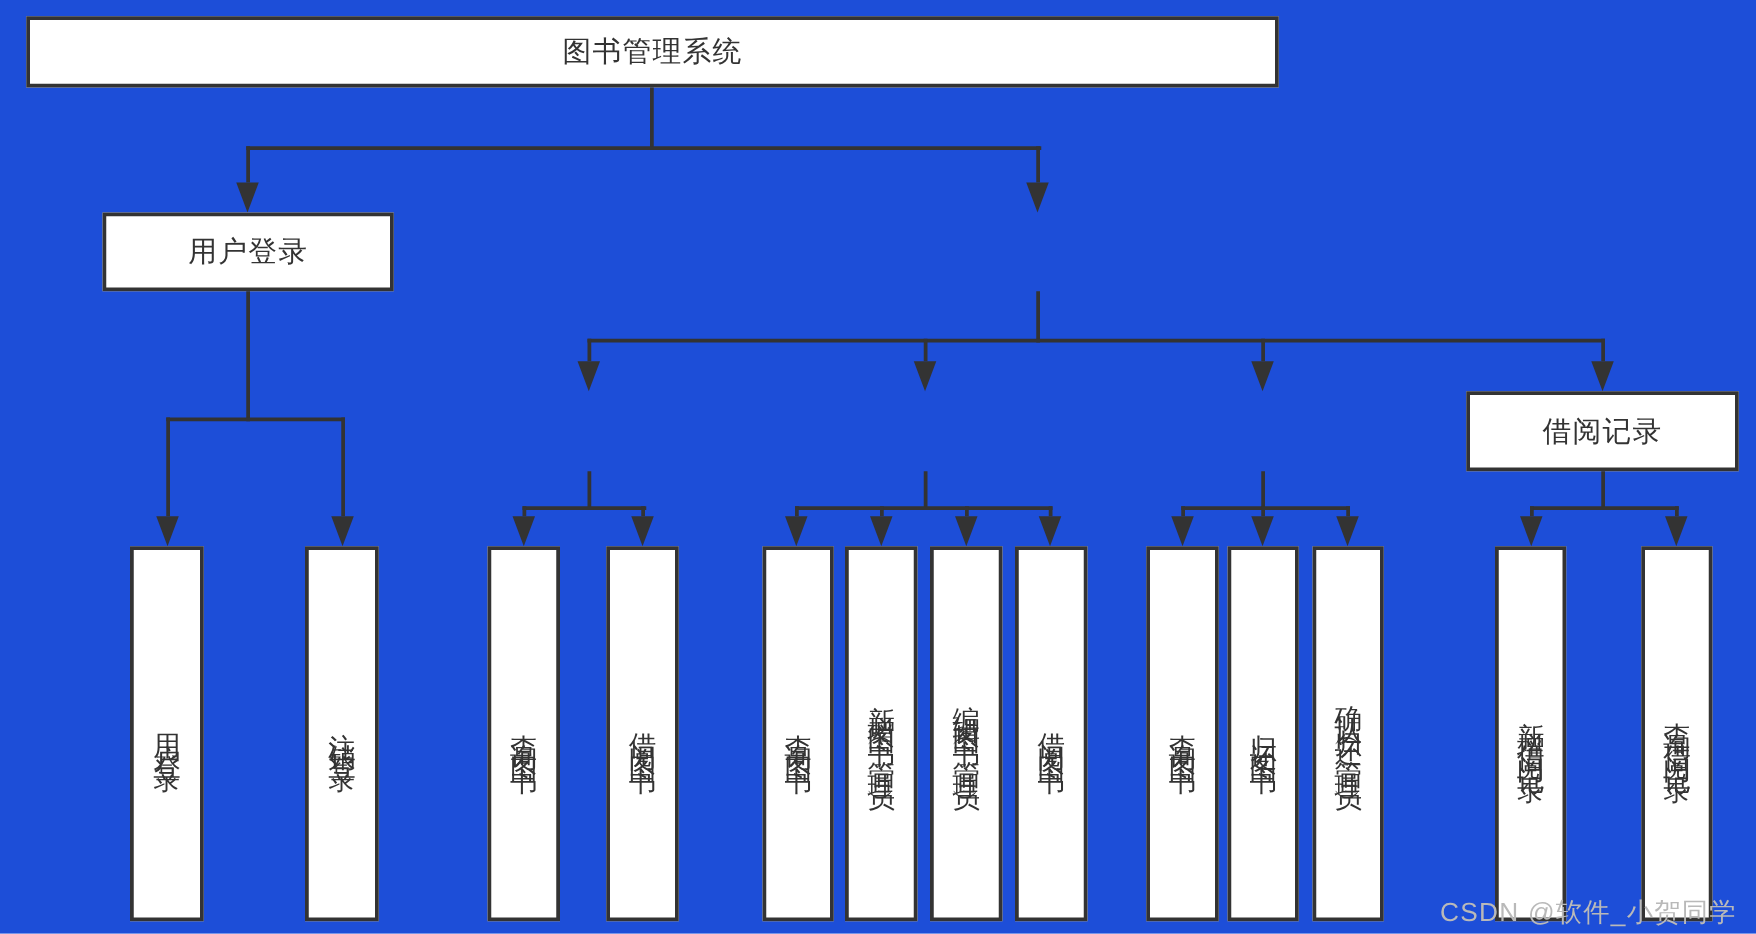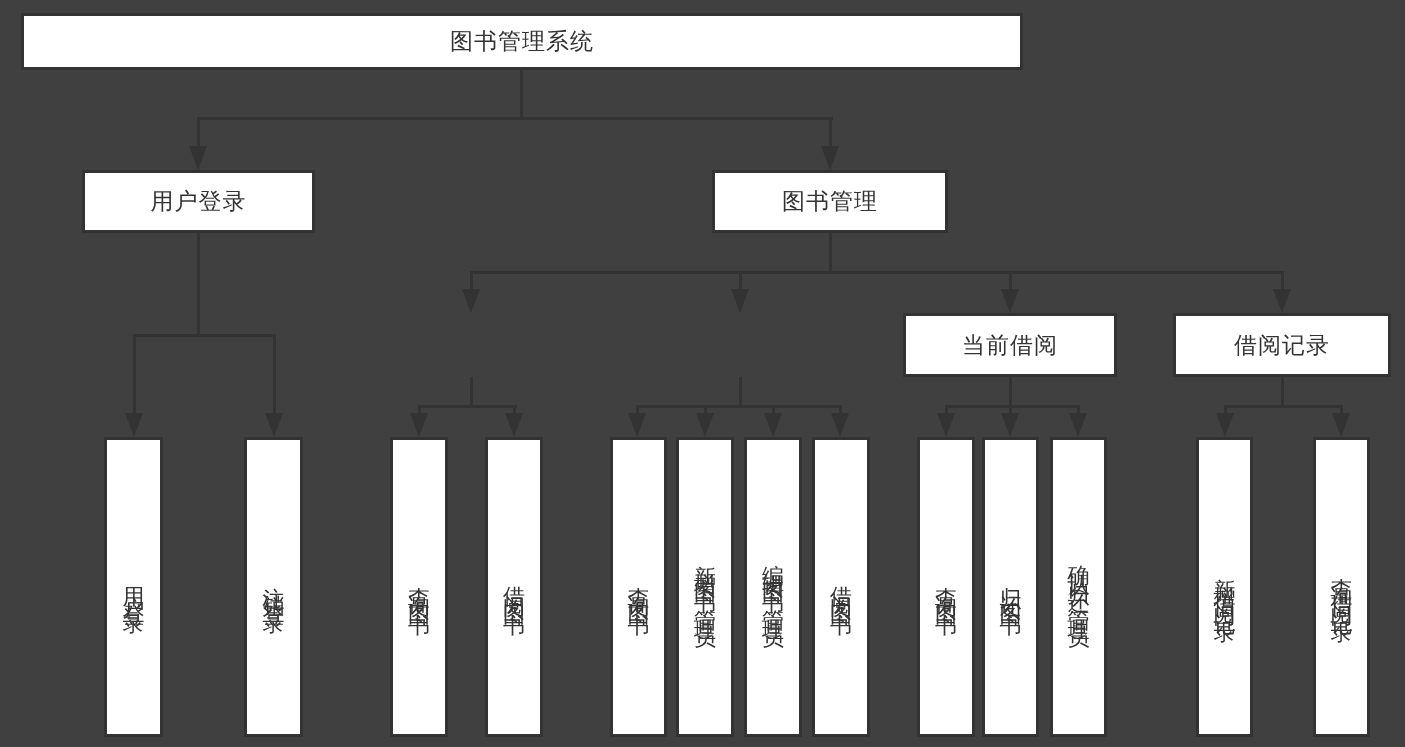--- a/index.html
+++ b/index.html
@@ -1,19 +1,19 @@
 <!DOCTYPE html>
 <html><head>
 <meta charset="utf-8">
 <style>
   html,body{margin:0;padding:0;background:#ffffff;}
   .canvas{
     position:relative;
     width:1405px;height:747px;
-    background:#404040;
+    background:#1d4ed8;
     font-family:"Liberation Sans","DejaVu Sans",sans-serif;
     color:#333333;
     overflow:hidden;
   }
   .box{
     position:absolute;
     box-sizing:border-box;
     border:3px solid #333333;
     background:#ffffff;
     display:flex;
@@ -59,45 +59,39 @@
   <i class="vl" style="left:520px;top:70px;height:48px"></i>
   <i class="hl" style="left:197px;top:117px;width:636px"></i>
   <i class="vl" style="left:197px;top:117px;height:29px"></i>
   <i class="ar" style="left:189px;top:146px"></i>
   <i class="vl" style="left:829px;top:117px;height:29px"></i>
   <i class="ar" style="left:821px;top:146px"></i>
 
   <div class="box" style="left:82px;top:170px;width:233px;height:63px">
     <span>用户登录</span>
   </div>
-  <div class="box" style="left:712px;top:170px;width:236px;height:63px">
-    <span>图书管理</span>
-  </div>
 
   <i class="vl" style="left:197px;top:233px;height:104px"></i>
   <i class="hl" style="left:133px;top:334px;width:143px"></i>
   <i class="vl" style="left:133px;top:334px;height:79px"></i>
   <i class="ar" style="left:125px;top:413px"></i>
   <i class="vl" style="left:273px;top:334px;height:79px"></i>
   <i class="ar" style="left:265px;top:413px"></i>
 
   <i class="vl" style="left:829px;top:233px;height:41px"></i>
   <i class="hl" style="left:470px;top:271px;width:814px"></i>
   <i class="vl" style="left:470px;top:271px;height:18px"></i>
   <i class="ar" style="left:462px;top:289px"></i>
   <i class="vl" style="left:739px;top:271px;height:18px"></i>
   <i class="ar" style="left:731px;top:289px"></i>
   <i class="vl" style="left:1009px;top:271px;height:18px"></i>
   <i class="ar" style="left:1001px;top:289px"></i>
   <i class="vl" style="left:1281px;top:271px;height:18px"></i>
   <i class="ar" style="left:1273px;top:289px"></i>
 
-  <div class="box" style="left:903px;top:313px;width:214px;height:64px">
-    <span>当前借阅</span>
-  </div>
   <div class="box" style="left:1173px;top:313px;width:218px;height:64px">
     <span>借阅记录</span>
   </div>
 
   <i class="vl" style="left:470px;top:377px;height:31px"></i>
   <i class="hl" style="left:418px;top:405px;width:99px"></i>
   <i class="vl" style="left:418px;top:405px;height:8px"></i>
   <i class="ar" style="left:410px;top:413px"></i>
   <i class="vl" style="left:513px;top:405px;height:8px"></i>
   <i class="ar" style="left:505px;top:413px"></i>
@@ -166,14 +160,15 @@
     <span>确认归还（管理员）</span>
   </div>
 
   <div class="box v" style="left:1196px;top:437px;width:57px;height:300px">
     <span>新增借阅记录</span>
   </div>
   <div class="box v" style="left:1313px;top:437px;width:57px;height:300px">
     <span>查询借阅记录</span>
   </div>
 
+  <div class="watermark">CSDN @软件_小贺同学</div>
 
 </div>
 
 </body></html>

